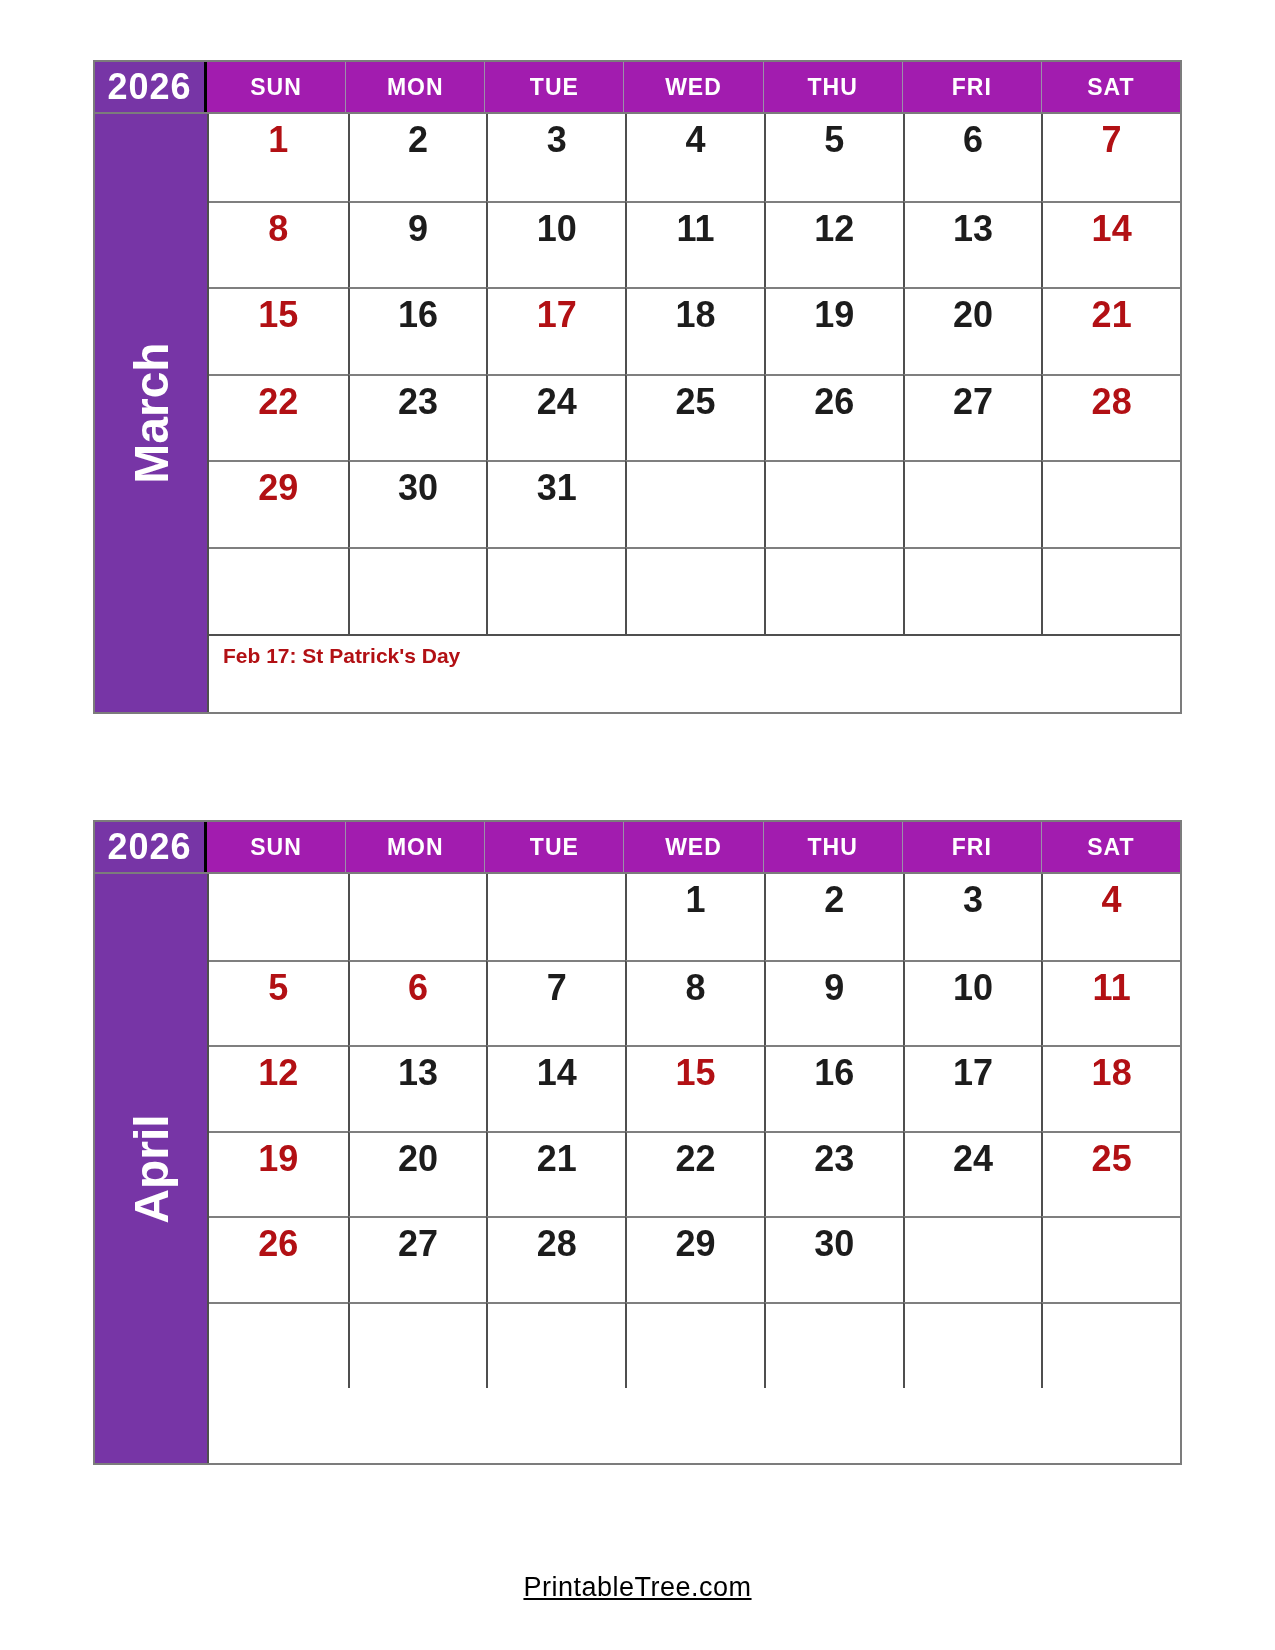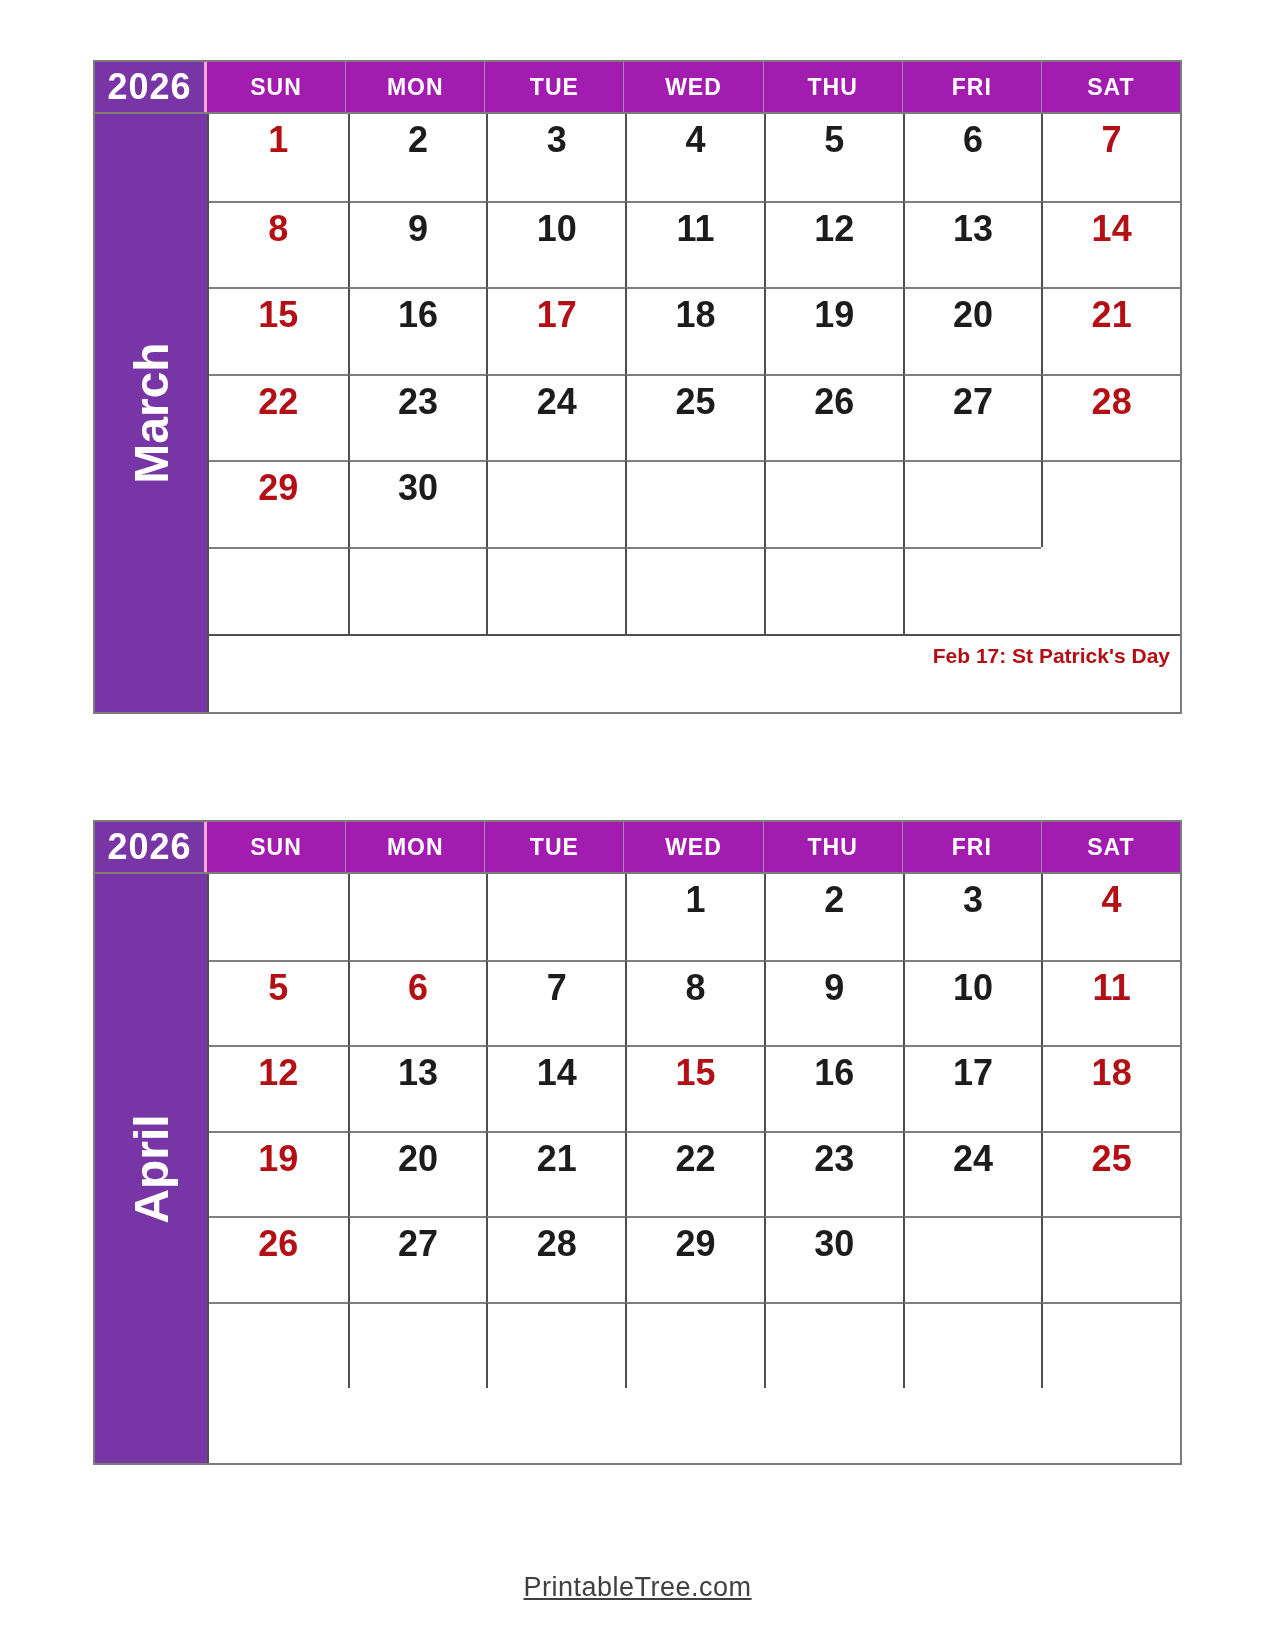--- a/index.html
+++ b/index.html
@@ -23,21 +23,21 @@
   #cal-1 { top: 820px; height: 645px; }
 
   
   .cal-header { display: flex; height: 50px; }
   .year-cell {
     width: 112px; box-sizing: border-box;
     background: #7735A6;
     color: #ffffff;
     font-weight: bold; font-size: 36px; letter-spacing: 1px;
     display: flex; align-items: center; justify-content: center;
-    border-right: 3px solid #f9a8d4;
+    border-right: 3px solid #000000;
   }
   .weekday-row { flex: 1; display: flex; }
   .wd {
     flex: 1;
     background: #a21caf;
     color: #ffffff;
     font-weight: bold; font-size: 23px; letter-spacing: 1px;
     display: flex; align-items: center; justify-content: center;
     border-left: 1px solid #9b8fa8;
     box-sizing: border-box;
@@ -81,39 +81,38 @@
   }
   .cell:nth-child(7n+1) { border-left: none; }
   .cell:nth-child(-n+7) { border-top: none; }
   .cell.red { color: #B21014; }
 
   .notes {
     flex: 1;
     border-top: 2px solid #4f4f4f;
     padding: 7px 10px 6px 14px;
     box-sizing: border-box;
-    text-align: right;
   }
   .note-line {
     color: #B21014;
     font-weight: bold;
     font-size: 21px;
     line-height: 1.25;
     white-space: pre;
   }
 
   
   .brand-footer {
     position: absolute;
     top: 1572px; left: 0;
     width: 1275px;
     text-align: center;
   }
   .brand-link {
-    color: #404040;
+    color: #000000;
     font-size: 27px;
     letter-spacing: 0.5px;
     text-decoration: underline;
     cursor: pointer;
   }
 </style>
 </head>
 <body>
 
 <div class="page">
@@ -160,20 +159,21 @@
             <div class="cell red">21</div>
             <div class="cell red">22</div>
             <div class="cell">23</div>
             <div class="cell">24</div>
             <div class="cell">25</div>
             <div class="cell">26</div>
             <div class="cell">27</div>
             <div class="cell red">28</div>
             <div class="cell red">29</div>
             <div class="cell">30</div>
+            <div class="cell">31</div>
             <div class="cell"></div>
             <div class="cell"></div>
             <div class="cell"></div>
             <div class="cell"></div>
             <div class="cell"></div>
             <div class="cell"></div>
             <div class="cell"></div>
             <div class="cell"></div>
             <div class="cell"></div>
             <div class="cell"></div>

